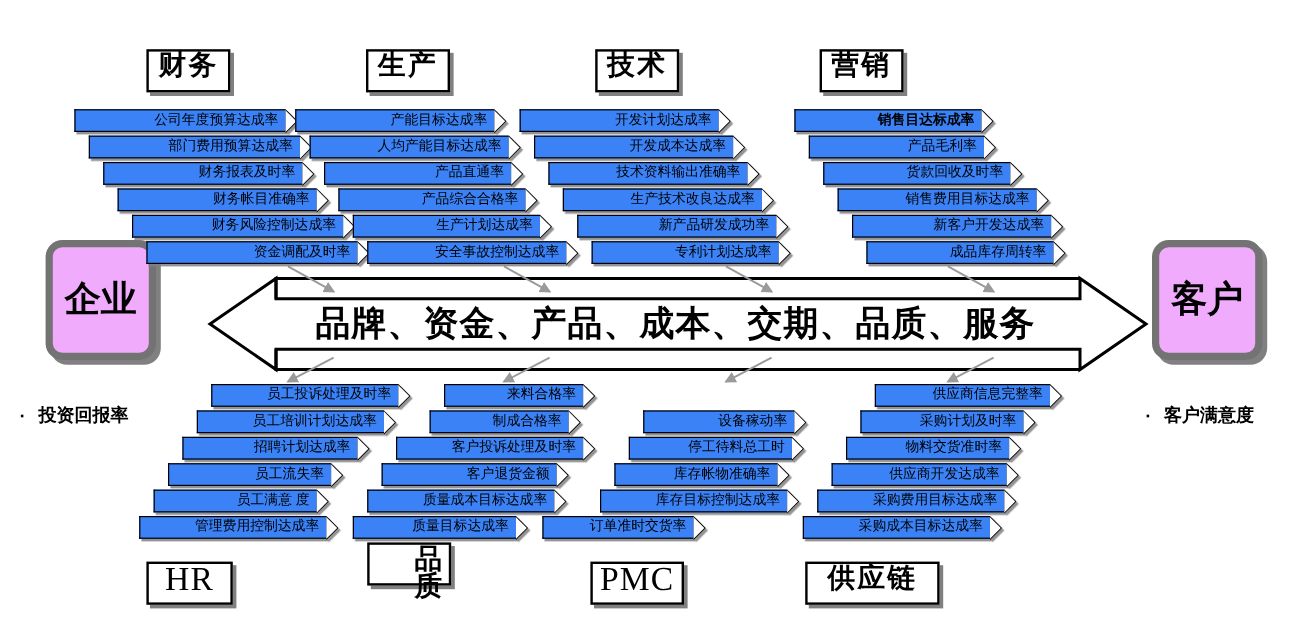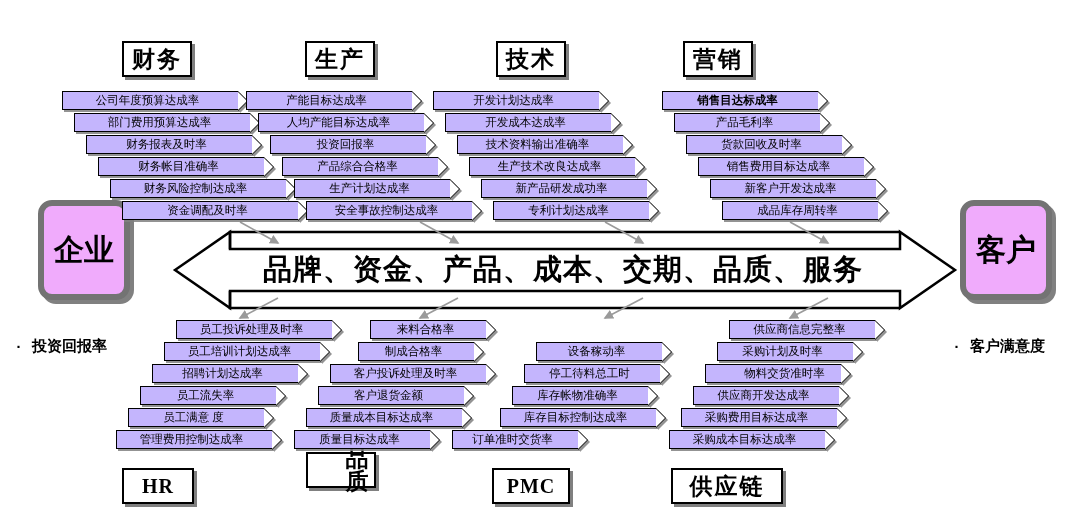--- a/index.html
+++ b/index.html
@@ -21,50 +21,50 @@
 
   
   .cat-box {
     position: absolute;
     border: 2px solid #000;
     background: #fff;
     box-shadow: 3px 3px 0 #808080;
     font-weight: bold;
     text-align: center;
     display: flex;
-    align-items: center;
+    align-items: flex-start;
     justify-content: center;
     letter-spacing: 2px;
     box-sizing: border-box;
   }
   .cat-cn {
     font-size: 23px;
     line-height: 1;
     padding: 0 6px;
   }
   .cat-en {
-    font-size: 20px;
+    font-size: 28px;
     line-height: 1;
     letter-spacing: 1px;
     font-family: "Liberation Serif", "DejaVu Serif", serif;
-    font-weight: bold;
+    font-weight: normal;
   }
 
   
   .kpi {
     position: absolute;
     height: 19px;
     box-sizing: border-box;
     display: flex;
     align-items: center;
-    justify-content: center;
+    justify-content: flex-end;
     font-size: 11.5px;
     line-height: 1;
     white-space: nowrap;
-    background: #c4b5fd;
+    background: #3b82f6;
     border: 1px solid #000;
     border-right: none;
     color: #000;
     padding-right: 6px;
     filter: drop-shadow(2px 2px 0 rgba(128,128,128,0.85));
   }
   .kpi .tip {
     position: absolute;
     right: -10px;
     top: -1px;
@@ -233,21 +233,21 @@
 
   <div class="kpi" style="left:246px; top:91px;  width:166px;">
       <span>产能目标达成率</span>
       <span class="tip"></span>
     </div>
   <div class="kpi" style="left:258px; top:113px; width:166px;">
       <span>人均产能目标达成率</span>
       <span class="tip"></span>
     </div>
   <div class="kpi" style="left:270px; top:135px; width:156px;">
-      <span>投资回报率</span>
+      <span>产品直通率</span>
       <span class="tip"></span>
     </div>
   <div class="kpi" style="left:282px; top:157px; width:156px;">
       <span>产品综合合格率</span>
       <span class="tip"></span>
     </div>
   <div class="kpi" style="left:294px; top:179px; width:156px;">
       <span>生产计划达成率</span>
       <span class="tip"></span>
     </div>

